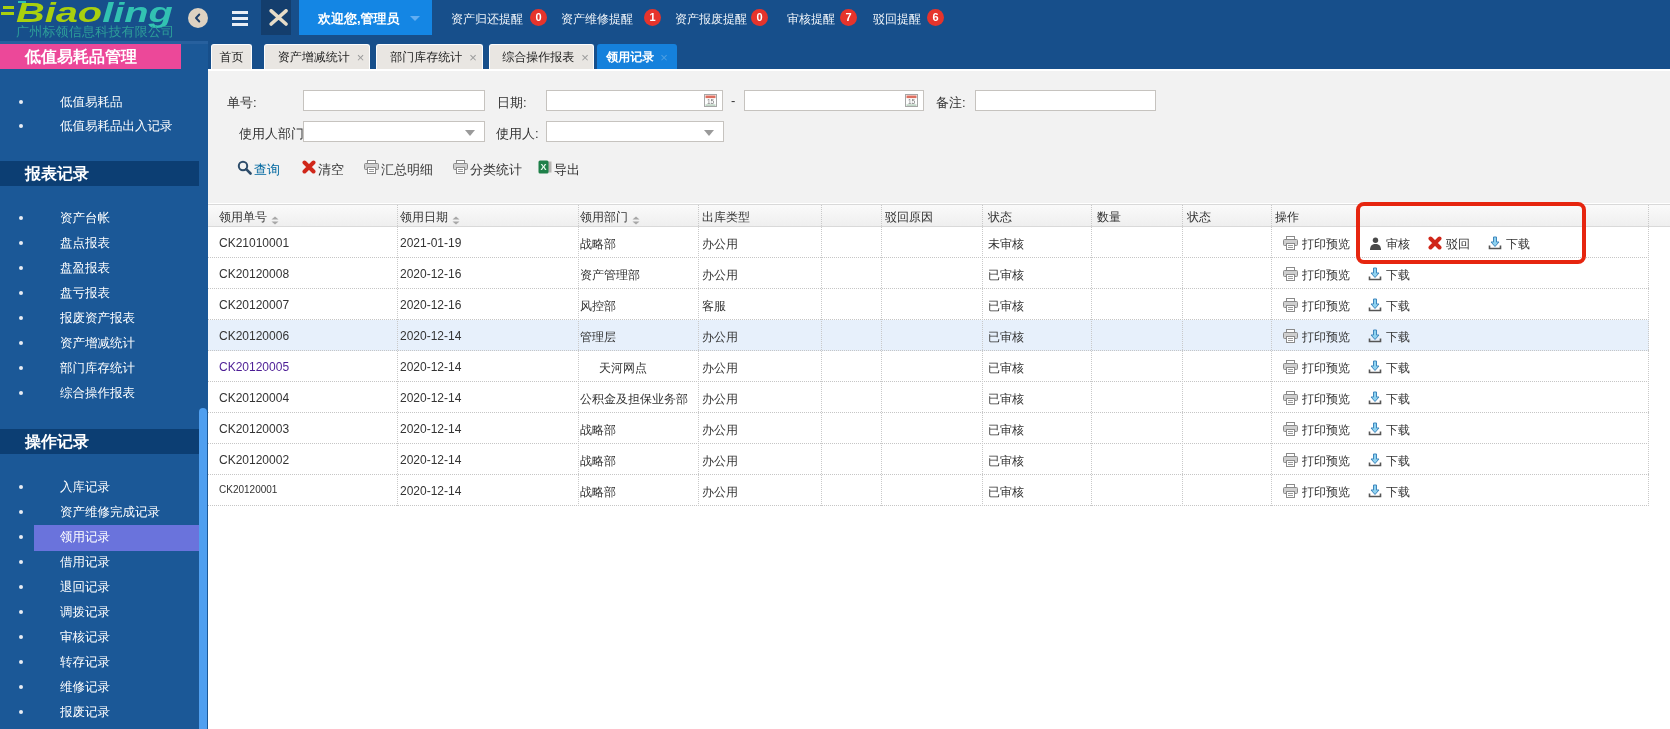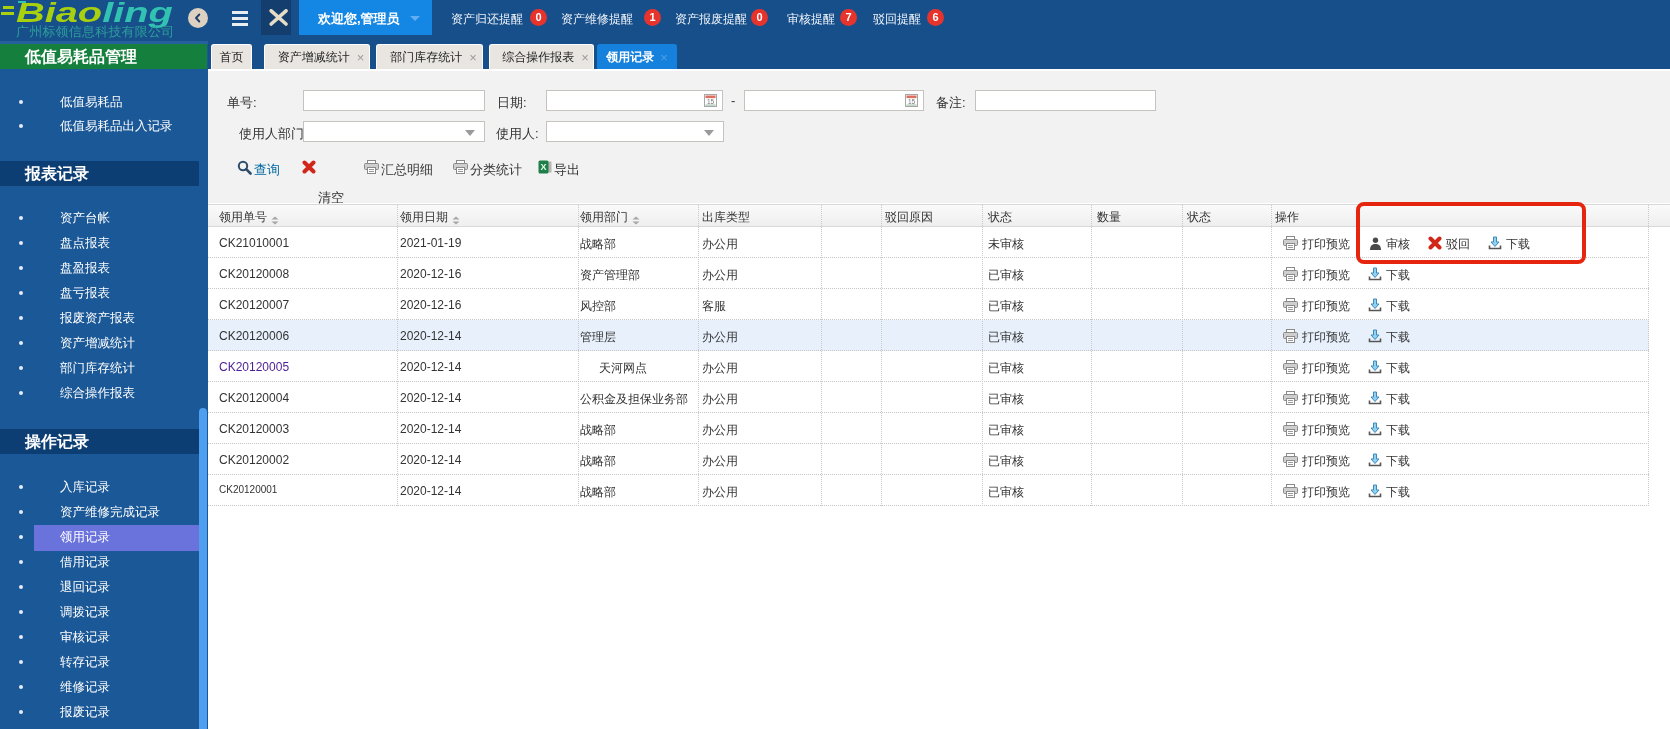--- a/index.html
+++ b/index.html
@@ -40,21 +40,21 @@
 <div class="abs" style="left:561px;top:11px;font-size:12px;color:#eef3f8;">资产维修提醒</div>
 <div class="abs" style="left:644px;top:9px;width:17px;height:17px;border-radius:50%;background:#e6342c;color:#fff;font-size:11px;font-weight:bold;text-align:center;line-height:17px;">1</div>
 <div class="abs" style="left:675px;top:11px;font-size:12px;color:#eef3f8;">资产报废提醒</div>
 <div class="abs" style="left:751px;top:9px;width:17px;height:17px;border-radius:50%;background:#e6342c;color:#fff;font-size:11px;font-weight:bold;text-align:center;line-height:17px;">0</div>
 <div class="abs" style="left:787px;top:11px;font-size:12px;color:#eef3f8;">审核提醒</div>
 <div class="abs" style="left:840px;top:9px;width:17px;height:17px;border-radius:50%;background:#e6342c;color:#fff;font-size:11px;font-weight:bold;text-align:center;line-height:17px;">7</div>
 <div class="abs" style="left:873px;top:11px;font-size:12px;color:#eef3f8;">驳回提醒</div>
 <div class="abs" style="left:927px;top:9px;width:17px;height:17px;border-radius:50%;background:#e6342c;color:#fff;font-size:11px;font-weight:bold;text-align:center;line-height:17px;">6</div>
 <div class="abs" style="left:0;top:43px;width:208px;height:686px;background:#1b5897;"></div>
 <div class="abs" style="left:0;top:41px;width:208px;height:3px;background:#27609e;"></div>
-<div class="abs" style="left:0;top:44px;width:207px;height:25px;background:#15803d;color:#fff;font-size:16px;font-weight:bold;line-height:25px;padding-left:25px;">低值易耗品管理</div>
+<div class="abs" style="left:0;top:44px;width:181px;height:25px;background:#ec4899;color:#fff;font-size:16px;font-weight:bold;line-height:25px;padding-left:25px;">低值易耗品管理</div>
 <div class="abs" style="left:0;top:161px;width:199px;height:25px;background:#0c3e73;color:#fff;font-size:16px;font-weight:bold;line-height:25px;padding-left:25px;">报表记录</div>
 <div class="abs" style="left:0;top:429px;width:199px;height:25px;background:#0c3e73;color:#fff;font-size:16px;font-weight:bold;line-height:25px;padding-left:25px;">操作记录</div>
 <div class="abs" style="left:34px;top:525px;width:165px;height:26px;background:#6a73dc;"></div>
 <div class="abs" style="left:60px;top:93px;height:18px;line-height:18px;font-size:12.5px;color:#fff;">低值易耗品</div>
 <div class="abs" style="left:19px;top:100px;width:4px;height:4px;border-radius:50%;background:#e8edf4;"></div>
 <div class="abs" style="left:60px;top:117px;height:18px;line-height:18px;font-size:12.5px;color:#fff;">低值易耗品出入记录</div>
 <div class="abs" style="left:19px;top:124px;width:4px;height:4px;border-radius:50%;background:#e8edf4;"></div>
 <div class="abs" style="left:60px;top:209px;height:18px;line-height:18px;font-size:12.5px;color:#fff;">资产台帐</div>
 <div class="abs" style="left:19px;top:216px;width:4px;height:4px;border-radius:50%;background:#e8edf4;"></div>
 <div class="abs" style="left:60px;top:234px;height:18px;line-height:18px;font-size:12.5px;color:#fff;">盘点报表</div>
@@ -146,21 +146,21 @@
     </svg>
   </div>
 <div class="abs" style="left:237px;top:160px;"><svg width="15" height="15">
       <circle cx="6" cy="6" r="4.2" fill="none" stroke="#2e4d6b" stroke-width="2"></circle>
       <line x1="9.2" y1="9.2" x2="13.5" y2="13.5" stroke="#2e4d6b" stroke-width="2.6" stroke-linecap="round"></line>
     </svg></div>
 <div class="abs" style="left:254px;top:161px;font-size:13px;color:#0369a1;">查询</div>
 <div class="abs" style="left:302px;top:160px;"><svg width="14" height="14">
       <path d="M2.5,2.5 L11.5,11.5 M11.5,2.5 L2.5,11.5" stroke="#d0271a" stroke-width="4" stroke-linecap="round"></path>
     </svg></div>
-<div class="abs" style="left:318px;top:161px;font-size:13px;color:#333;margin-top:28px;">清空</div>
+<div class="abs" style="left:318px;top:161px;font-size:13px;color:#333;">清空</div>
 <div class="abs" style="left:364px;top:160px;"><svg width="15" height="14">
       <rect x="3.5" y="0.5" width="8" height="3" fill="#fff" stroke="#8a8a8a"></rect>
       <rect x="0.5" y="3.5" width="14" height="6" rx="1" fill="#cfcfcf" stroke="#8a8a8a"></rect>
       <rect x="3.5" y="7.5" width="8" height="6" fill="#fff" stroke="#8a8a8a"></rect>
       <line x1="5" y1="9.5" x2="10" y2="9.5" stroke="#999"></line>
       <line x1="5" y1="11.5" x2="10" y2="11.5" stroke="#999"></line>
     </svg></div>
 <div class="abs" style="left:381px;top:161px;font-size:13px;color:#333;">汇总明细</div>
 <div class="abs" style="left:453px;top:160px;"><svg width="15" height="14">
       <rect x="3.5" y="0.5" width="8" height="3" fill="#fff" stroke="#8a8a8a"></rect>

